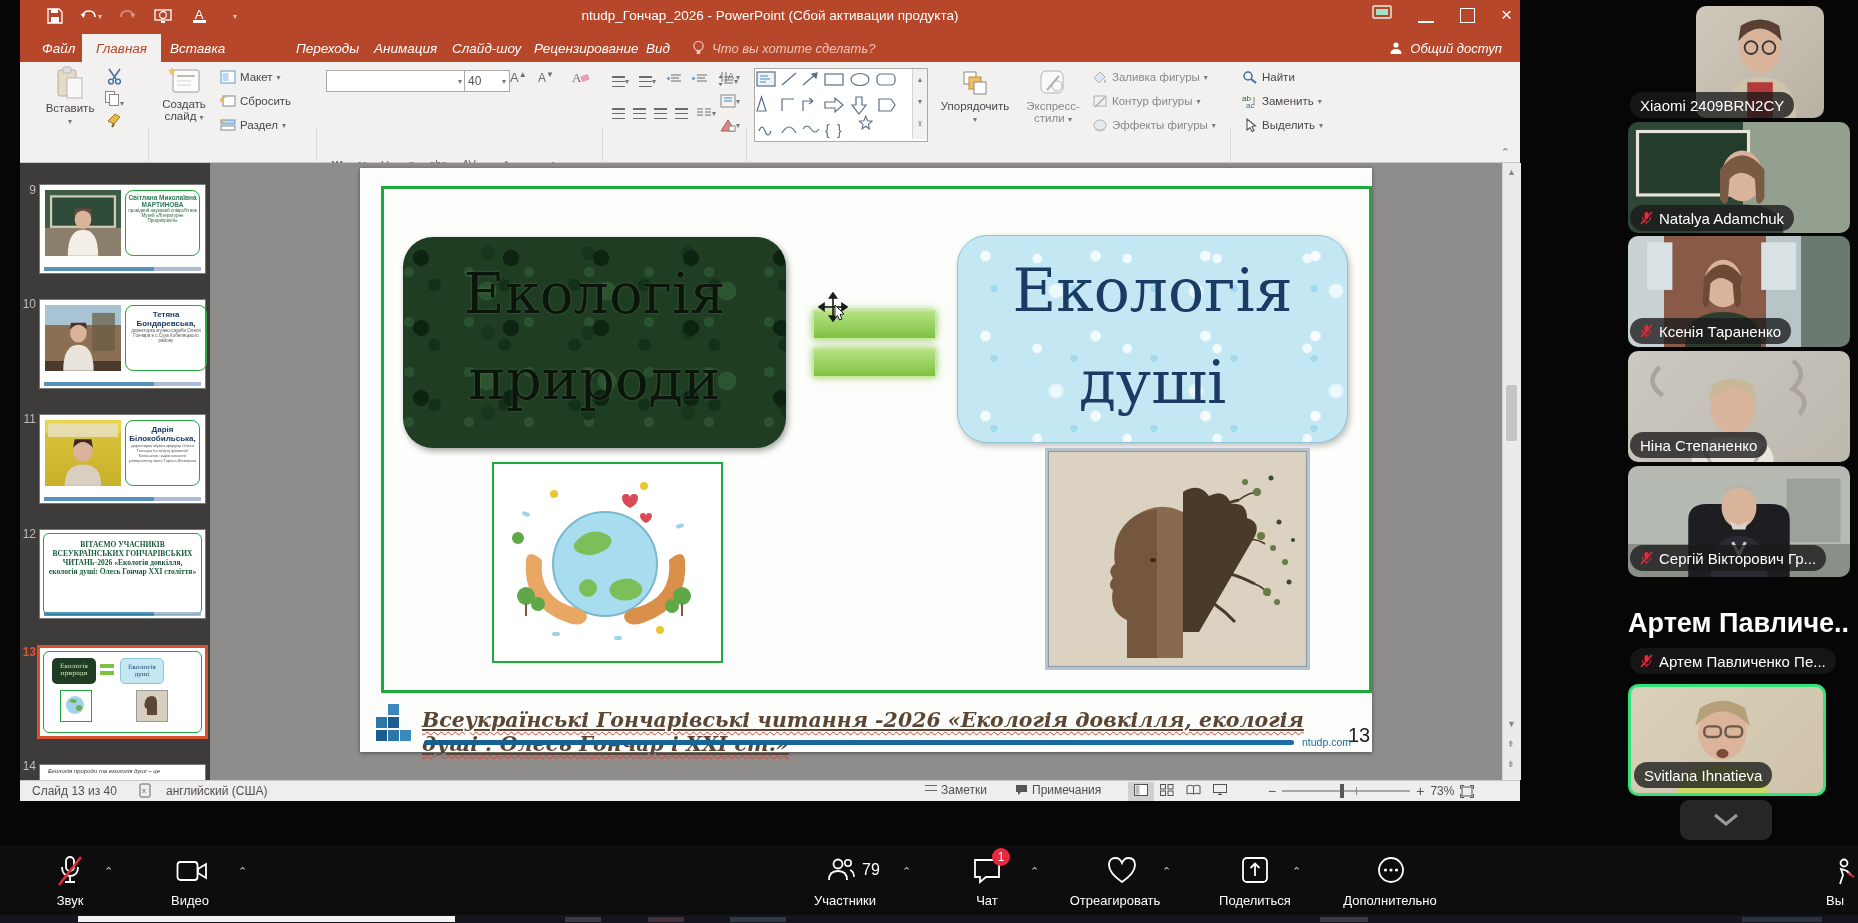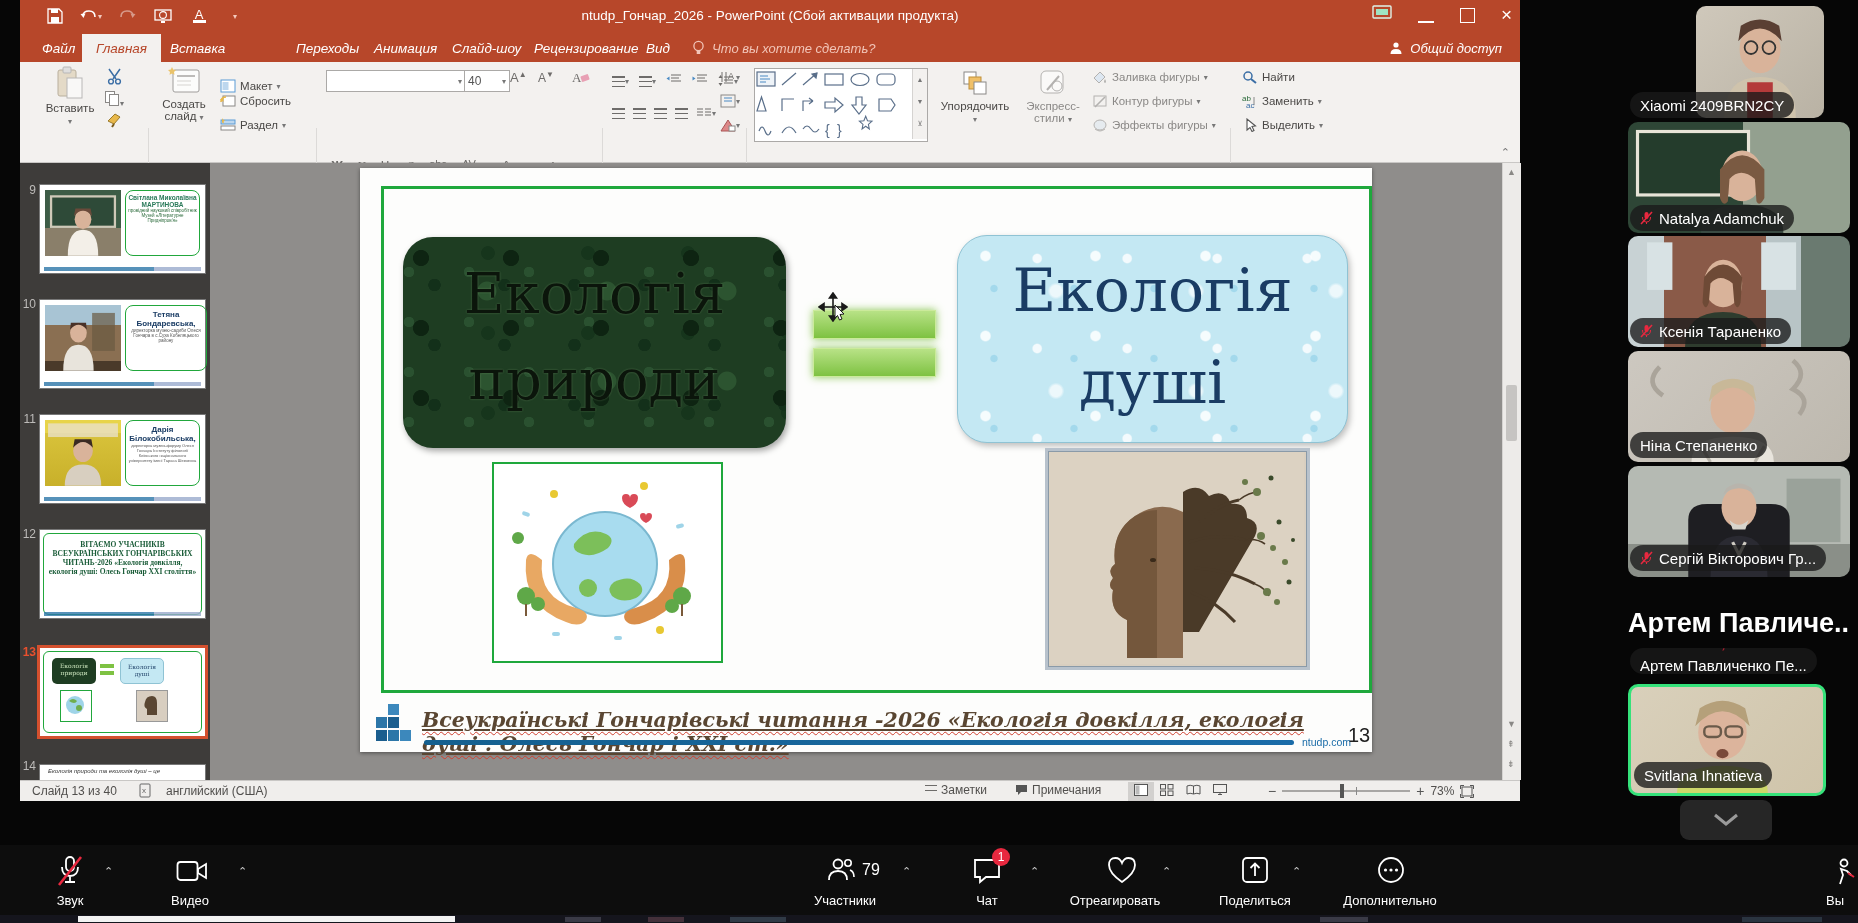--- a/index.html
+++ b/index.html
@@ -182,21 +182,21 @@
       <svg width="34" height="30" viewBox="0 0 34 30" style="opacity:.8">
           <rect x="6" y="4" width="26" height="22" rx="2" fill="#fff" stroke="#8a8886"></rect>
           <line x1="10" y1="10" x2="28" y2="10" stroke="#b0aeac" stroke-width="2"></line>
           <line x1="10" y1="15" x2="24" y2="15" stroke="#cfcdcb"></line>
           <line x1="10" y1="19" x2="24" y2="19" stroke="#cfcdcb"></line>
           <path d="M5 1 l1.2 2.6 2.8.4-2 2 .5 2.8L5 7.5 2.5 8.8 3 6 1 4l2.8-.4z" fill="#E8B84A"></path>
         </svg><br>
       <span>Создать</span><br>
       <span>слайд</span> <span class="dd">▾</span>
     </div>
-    <div class="rbtn" style="left:200px;top:17px;text-align:center;">
+    <div class="rbtn" style="left:200px;top:8px;text-align:center;">
       <svg class="mini-ic" viewBox="0 0 16 14">
           <rect x="1" y="1" width="14" height="12" fill="#fff" stroke="#5b9bd5"></rect>
           <rect x="2.5" y="3" width="6" height="8" fill="#bdd7ee"></rect>
         </svg>
       <span>Макет</span>
         <span class="dd">▾</span>
     </div>
     <div class="rbtn" style="left:200px;top:32px;">
       <svg class="mini-ic" viewBox="0 0 16 14">
           <rect x="3" y="2" width="12" height="10" fill="#fff" stroke="#8a8886"></rect>
@@ -768,21 +768,21 @@
   <div class="ntag" style="left:2px;top:545px;">
     <svg width="13" height="14" viewBox="0 0 13 14">
         <rect x="4.5" y="1" width="4" height="7" rx="2" fill="#E8283F"></rect>
         <path d="M2.5 6 q0 5 4 5 q4 0 4-5 M6.5 11 v2" stroke="#E8283F" fill="none"></path>
         <line x1="1" y1="13" x2="12" y2="1" stroke="#E8283F" stroke-width="1.6"></line>
       </svg>
     <span>Сергій Вікторович Гр...</span>
   </div>
 
   <div class="abs" style="left:0;top:608px;width:222px;font-size:27px;font-weight:bold;color:#fff;white-space:nowrap;overflow:hidden;">Артем  Павличе...</div>
-  <div class="ntag" style="left:2px;top:648px;flex-direction:column;">
+  <div class="ntag" style="left:2px;top:648px;">
     <svg width="13" height="14" viewBox="0 0 13 14">
         <rect x="4.5" y="1" width="4" height="7" rx="2" fill="#E8283F"></rect>
         <path d="M2.5 6 q0 5 4 5 q4 0 4-5 M6.5 11 v2" stroke="#E8283F" fill="none"></path>
         <line x1="1" y1="13" x2="12" y2="1" stroke="#E8283F" stroke-width="1.6"></line>
       </svg>
     <span>Артем Павличенко Пе...</span>
   </div>
 
   <div class="tile" style="left:0;top:684px;width:198px;height:112px;background:linear-gradient(135deg,#d9d0bb,#cfc4aa);border:3px solid #35E27A;box-sizing:border-box;">
     <svg width="192" height="106" viewBox="0 0 130 70" preserveAspectRatio="xMidYMax slice">

